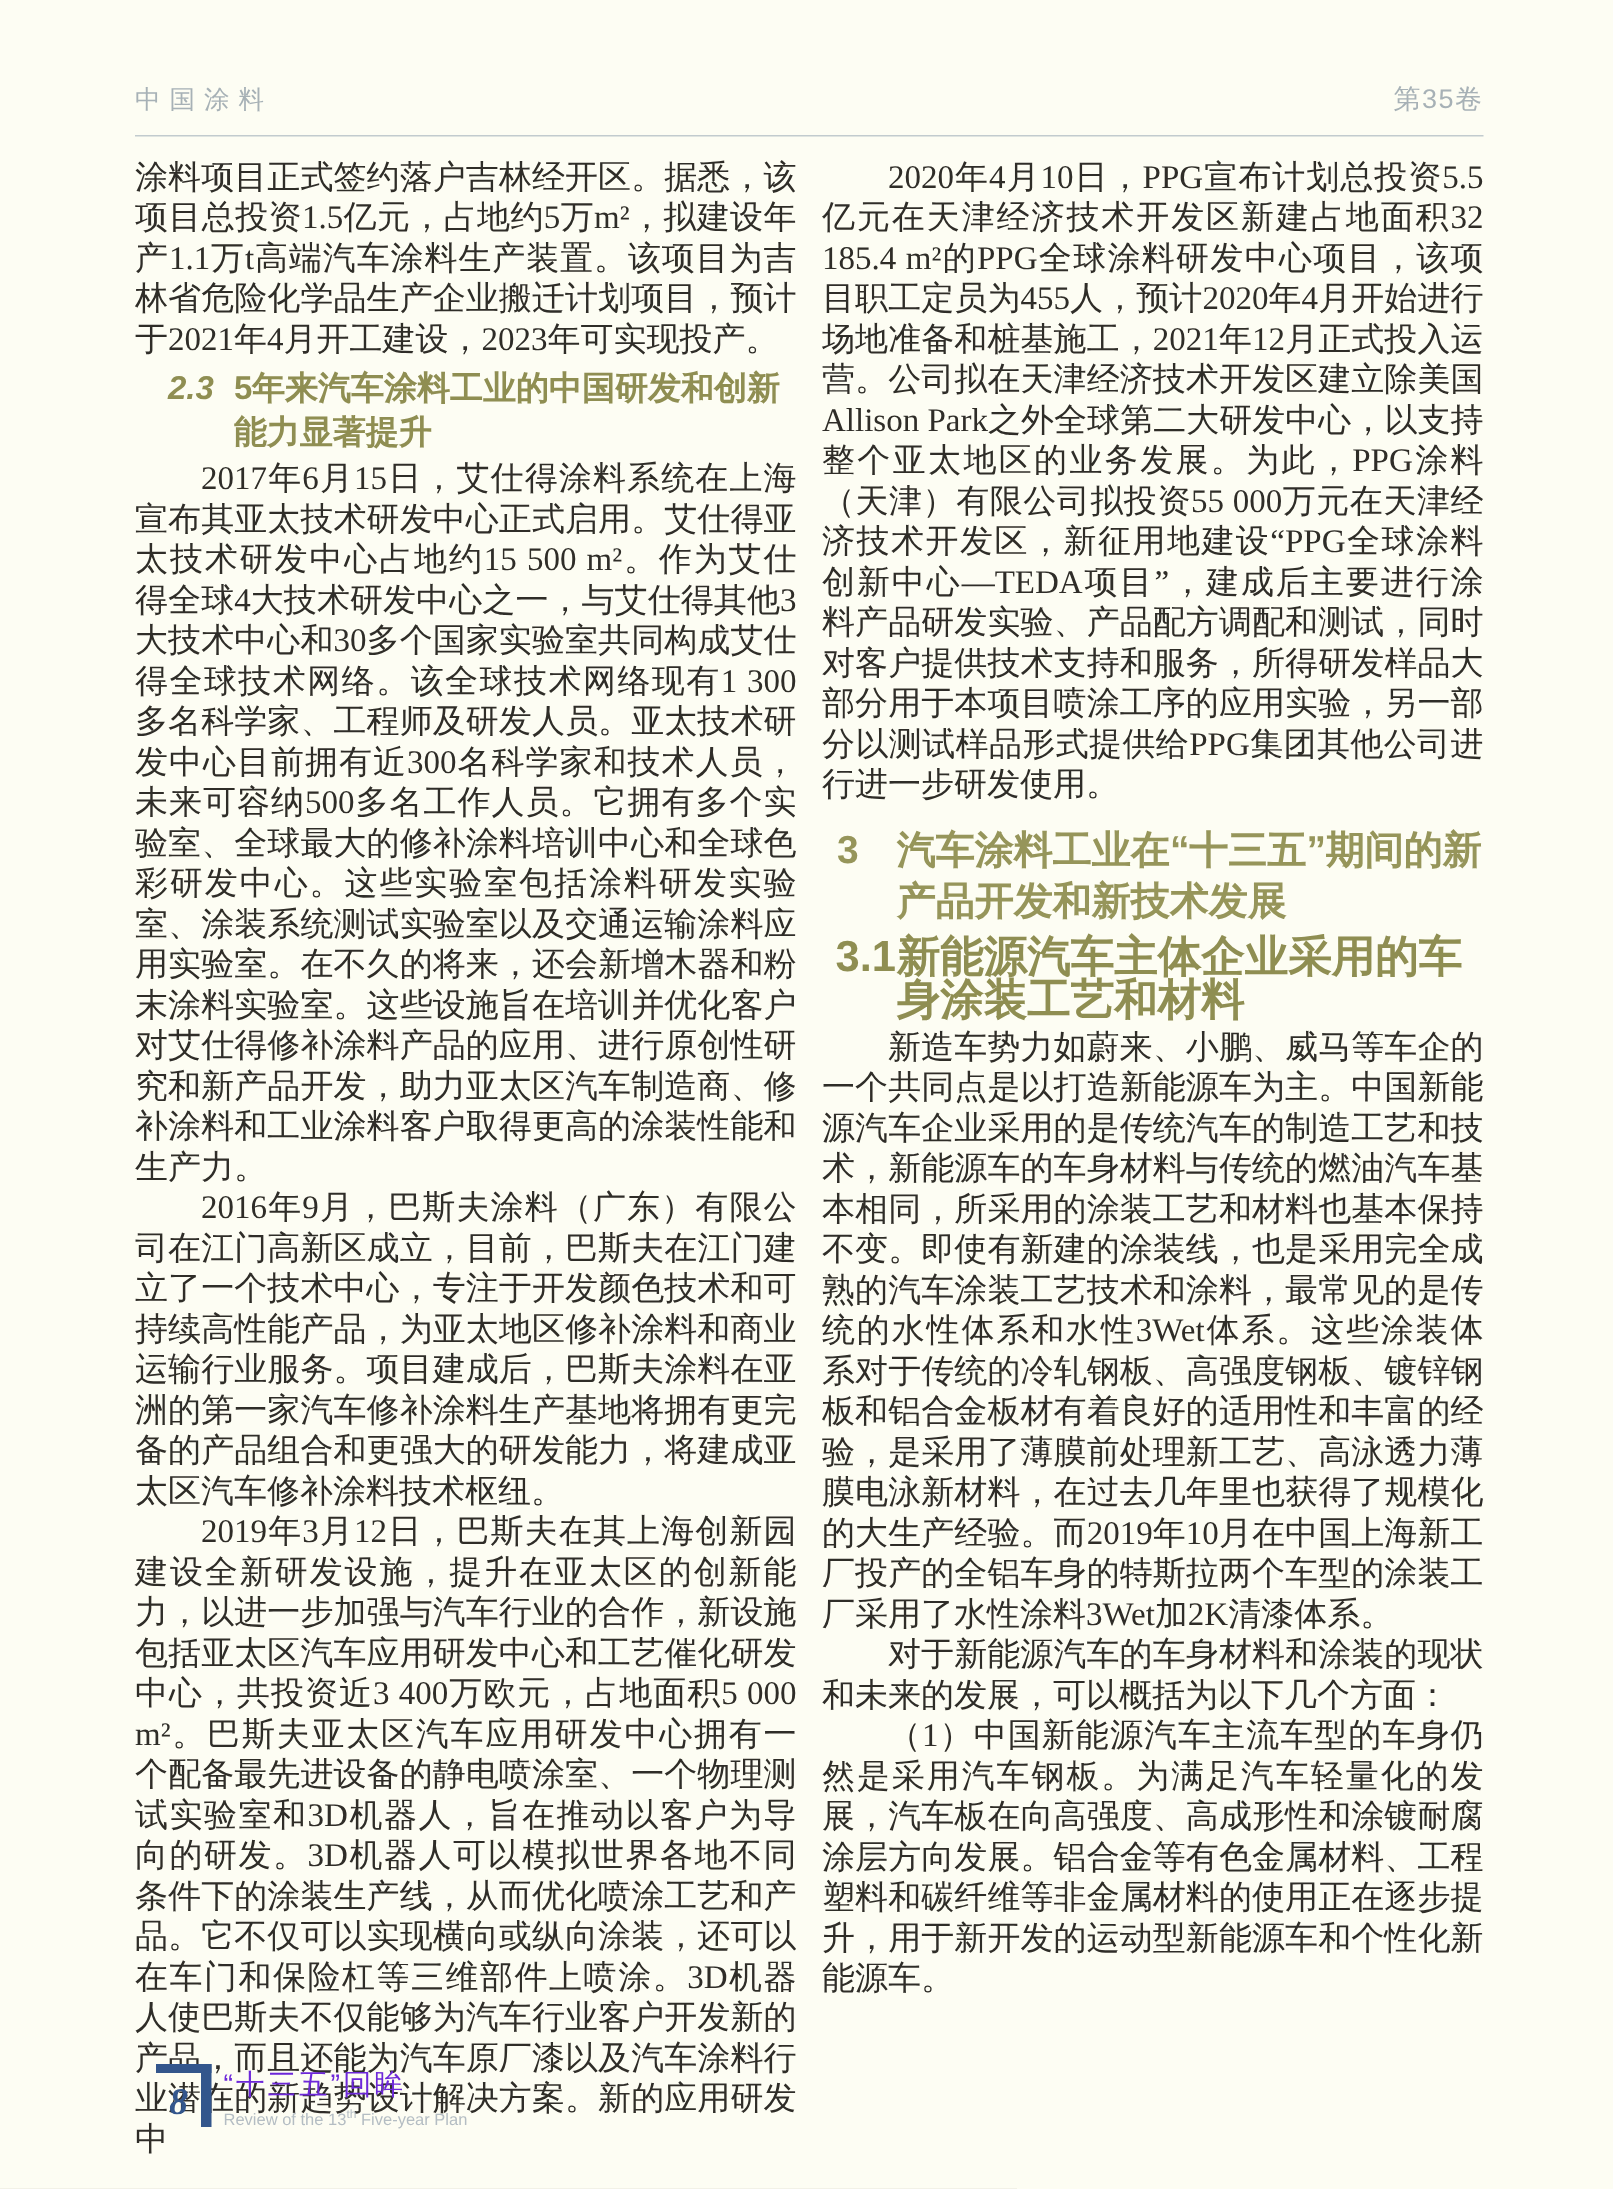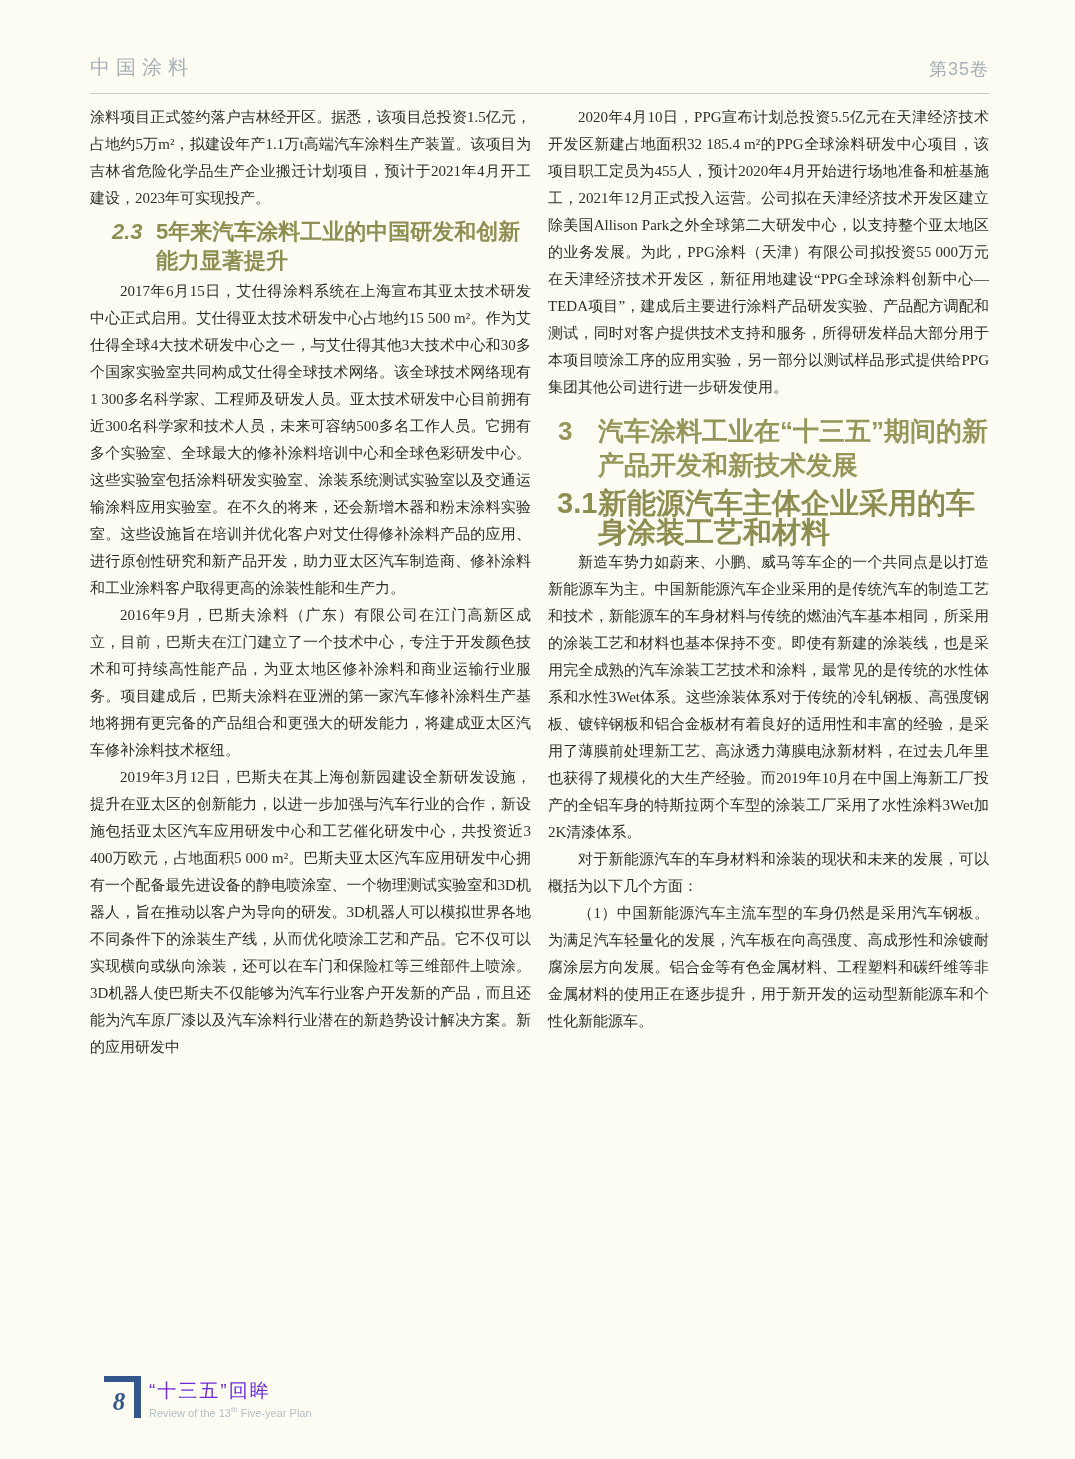--- a/index.html
+++ b/index.html
@@ -19,40 +19,40 @@
     top: 54px; left: 90px; right: 86px;
     display: flex;
     justify-content: space-between;
     align-items: flex-end;
     border-bottom: 1px solid #c2cbce;
     padding-bottom: 12px;
     color: #a7b1b6;
   }
   .journal-name {
     font-family: "Liberation Sans", "DejaVu Sans", sans-serif;
-    font-size: 20px;
+    font-size: 17px;
     letter-spacing: 6px;
   }
   .volume-label {
     font-family: "Liberation Sans", "DejaVu Sans", sans-serif;
     font-size: 18px;
     letter-spacing: 1px;
     margin-left: 19px;
   }
   
   .content {
     position: absolute;
     top: 104px; left: 90px;
     width: 900px;
     display: flex;
     gap: 17px;
   }
   .col { width: 441px; }
   .para {
-    font-size: 15px;
+    font-size: 22px;
     line-height: 27px;
     text-align: justify;
     text-justify: inter-character;
     margin: 0;
   }
   .para.indent { text-indent: 2em; }
   
   .heading {
     display: flex;
     font-family: "Liberation Sans", "DejaVu Sans", sans-serif;

